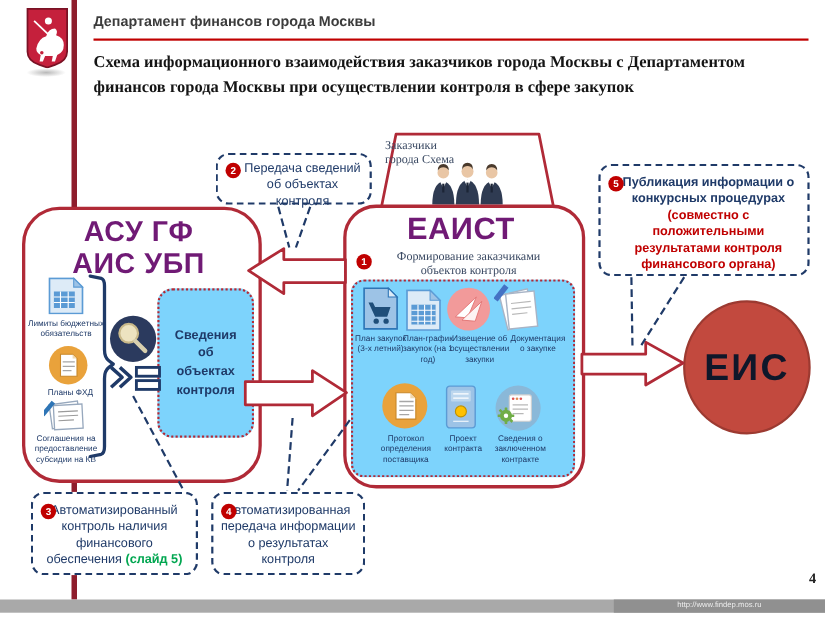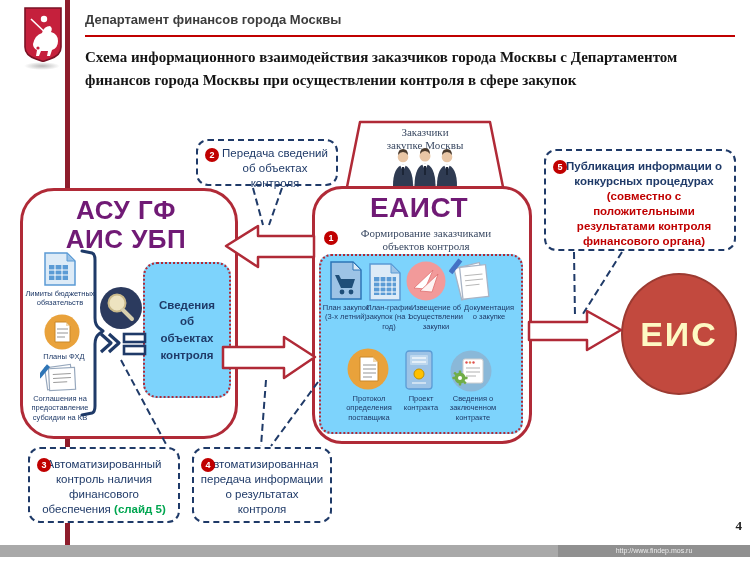--- a/index.html
+++ b/index.html
@@ -35,26 +35,26 @@
   .callout{border:2px dashed #1f3a68;border-radius:12px;background:#fff;color:#1f3a68;
            font-size:11.5px;line-height:1.3;text-align:center;padding:5px 6px;box-sizing:border-box;}
   .co2{left:196px;top:139px;width:142px;height:47px;}
   .co3{left:28px;top:447px;width:152px;height:76px;}
   .co4{left:192px;top:447px;width:140px;height:76px;}
   .co5{left:544px;top:149px;width:192px;height:102px;}
   .co-num{position:absolute;left:7px;top:7px;}
   .green{color:#00a650;font-weight:bold;margin-top:44px;}
   .red-text{color:#c00000;}
   
-  .customers-label{left:350px;top:126px;width:150px;text-align:center;
+  .customers-label{left:350px;top:126px;width:150px;
                    font-family:"Liberation Serif",serif;font-size:11px;color:#3b4a63;line-height:1.2;}
   
   .eis-circle{left:621px;top:273px;width:112px;height:118px;border-radius:50%;background:#c2493e;
               border:2px solid #9c3a31;display:flex;align-items:center;justify-content:center;
-              color:#fef9c3;font-size:34px;font-weight:bold;letter-spacing:2px;}
+              color:#0f172a;font-size:34px;font-weight:bold;letter-spacing:2px;}
   
   .page-num{left:722px;top:518px;width:20px;text-align:right;font-family:"Liberation Serif",serif;
             font-size:13px;font-weight:bold;color:#222;}
   .footer-bar{left:0;top:545px;width:750px;height:12px;background:#a9a9a9;}
   .url-box{left:558px;top:545px;width:192px;height:12px;background:#909090;color:#ececec;
            font-size:7px;text-align:center;line-height:12px;}
   .overlay{left:0;top:0;width:750px;height:562px;pointer-events:none;z-index:6;}
   .bg-svg{left:0;top:0;width:750px;height:562px;z-index:0;}
   .logo-shadow{left:24px;top:62px;width:36px;height:8px;border-radius:50%;
                background:radial-gradient(ellipse at center,rgba(100,100,100,.45),rgba(255,255,255,0) 70%);}
@@ -81,21 +81,21 @@
   <div class="abs maroon-bar"></div>
   <div class="abs dept-title">Департамент финансов города Москвы</div>
   <div class="abs divider"></div>
   <div class="abs slide-title">
     <div>Схема информационного взаимодействия заказчиков города Москвы с Департаментом</div>
     <div>финансов города Москвы при осуществлении контроля в сфере закупок</div>
   </div>
 
   <div class="abs customers-label" style="z-index:1">
     <div>Заказчики</div>
-    <div>закупке Москвы</div>
+    <div>города Схема</div>
   </div>
   <div class="abs" style="left:390px;top:146px;width:70px;height:44px;z-index:1">
     <svg width="70" height="44" viewBox="0 0 70 44">
       <ellipse cx="35" cy="41" rx="32" ry="3" fill="rgba(60,60,60,0.18)"></ellipse>
       <g>
         <g transform="translate(13,4)">
             <circle cx="0" cy="7" r="5.3" fill="#e9c6a5"></circle>
             <path d="M-5,5 q0,-6 5,-6 q5,0 5,6 q-2,-3 -5,-3 q-3,0 -5,3z" fill="#4a3a2c"></path>
             <path d="M-10,36 Q-10,17 0,14.5 Q10,17 10,36 Z" fill="#2f3b52"></path>
             <path d="M-3,15 L0,21 L3,15 Q0,13.5 -3,15z" fill="#ffffff"></path>

